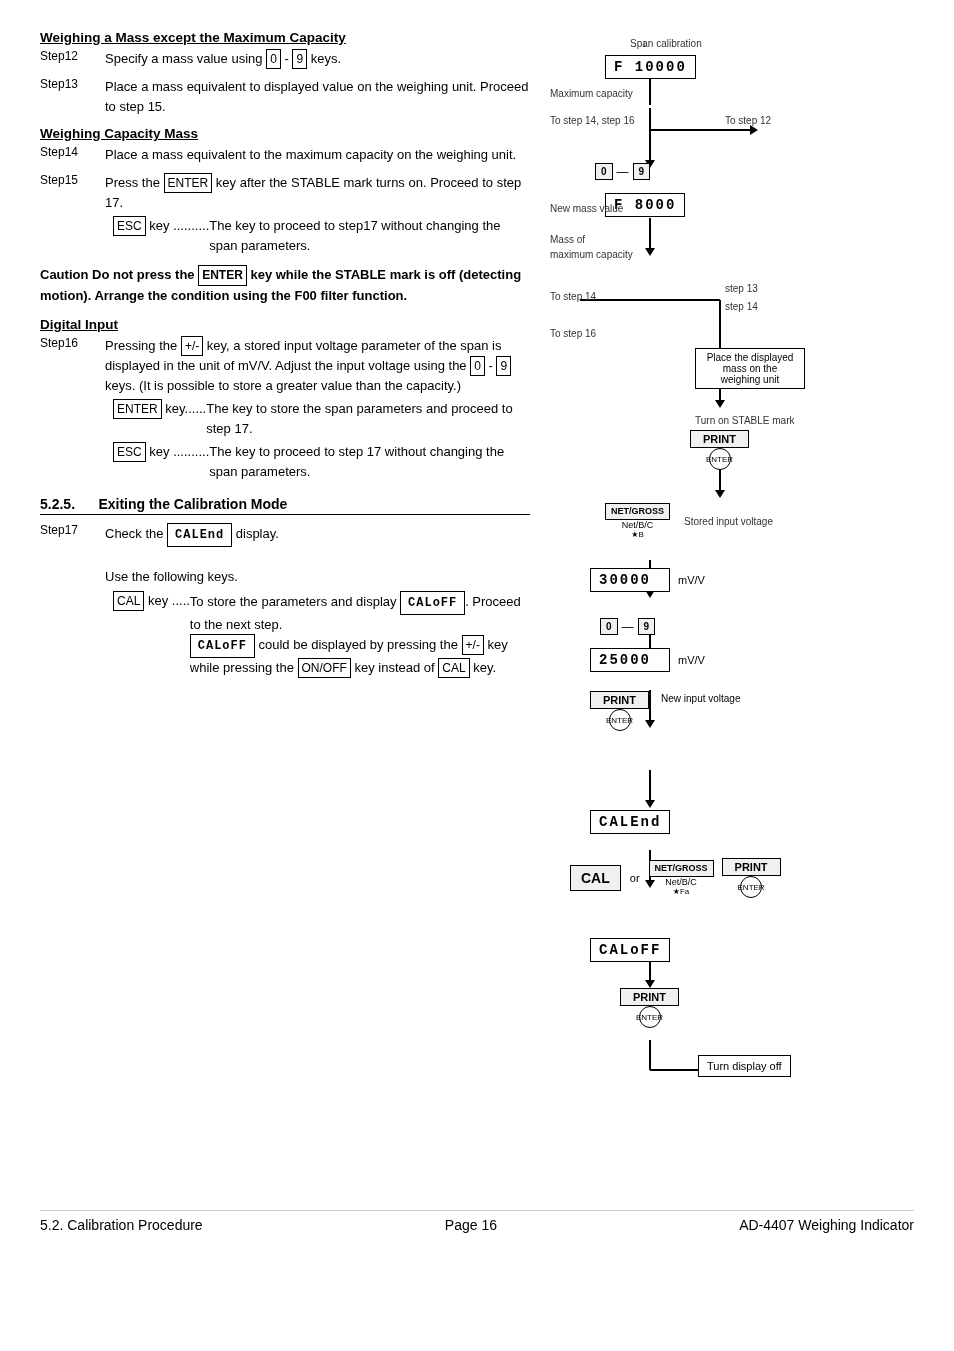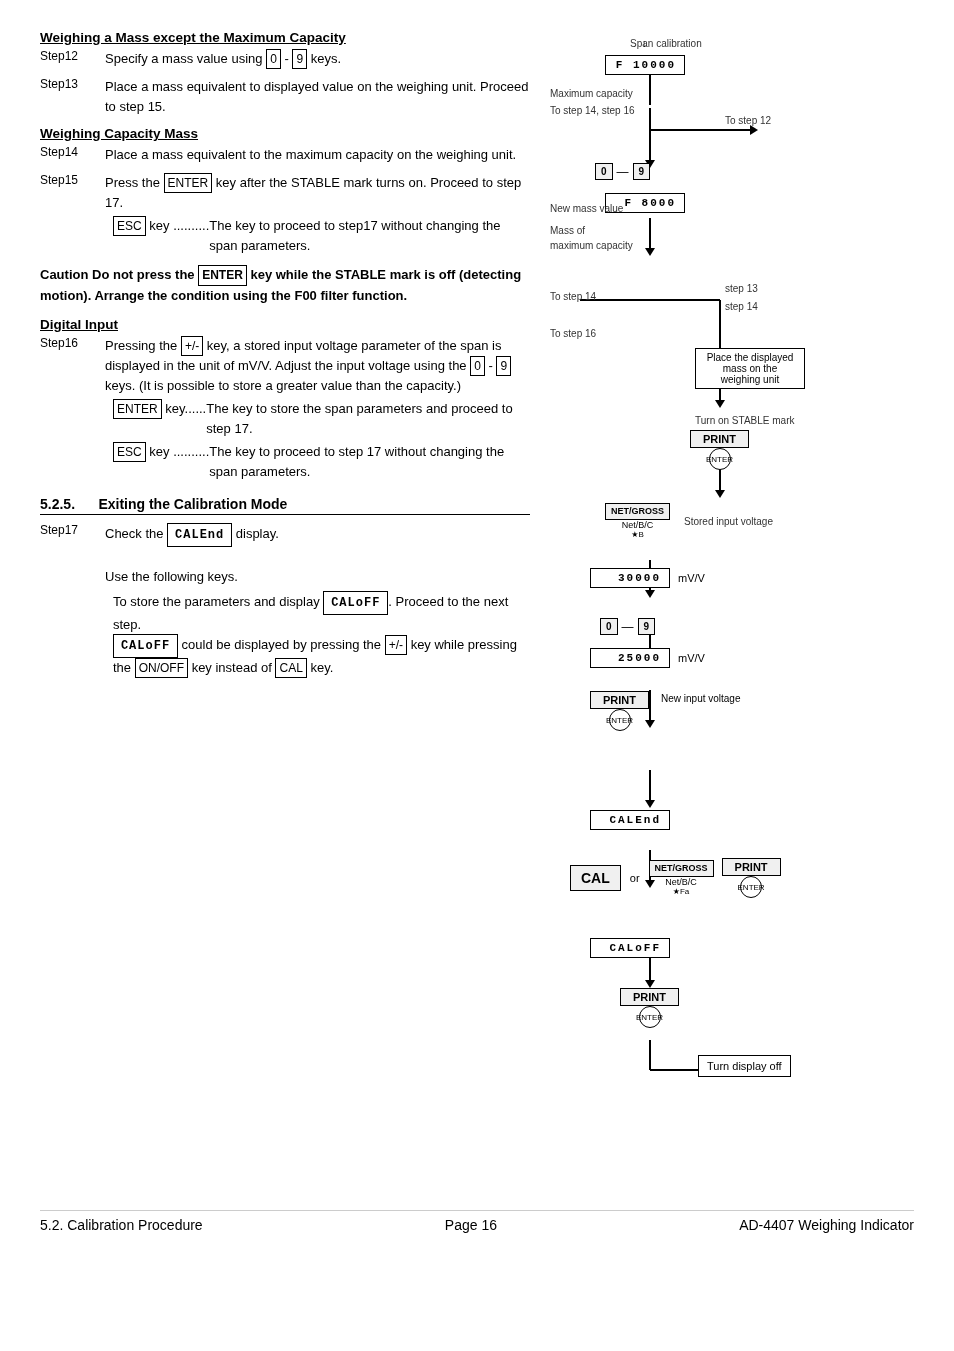--- a/index.html
+++ b/index.html
@@ -90,25 +90,25 @@
       align-items: center;
       margin-top: 30px;
       font-size: 14px;
       border-top: 1px solid #ccc;
       padding-top: 6px;
     }
     .diag-display {
       border: 1.5px solid #000;
       padding: 3px 8px;
       font-family: 'Courier New', monospace;
-      font-size: 11px;
+      font-size: 14px;
       font-weight: bold;
       display: inline-block;
       min-width: 80px;
-      text-align: right;
+      text-align: left;
       letter-spacing: 2px;
       background: #fff;
     }
     .diag-display-sm {
       border: 1.5px solid #000;
       padding: 2px 6px;
       font-family: 'Courier New', monospace;
       font-size: 12px;
       font-weight: bold;
       display: inline-block;
@@ -270,20 +270,21 @@
       </div>
 
       <div class="step-row">
         <div class="step-label">Step17</div>
         <div class="step-content">
           <p>
             Check the <span class="diag-display-sm">CALEnd</span> display.
           </p>
           <p style="margin-top:20px;">Use the following keys.</p>
           <div class="sub-step" style="margin-top:4px;">
+            <div class="sub-label"><span class="boxed">CAL</span> key .....</div>
             <div class="sub-content">
               To store the parameters and display <span class="diag-display-sm">CALoFF</span>. Proceed to the next step.<br>
               <span class="diag-display-sm">CALoFF</span> could be displayed by pressing the <span class="boxed">+/-</span> key while pressing the <span class="boxed">ON/OFF</span> key instead of <span class="boxed">CAL</span> key.
             </div>
           </div>
         </div>
       </div>
 
     </div>
 
@@ -345,21 +346,21 @@
         </div>
 
         <div class="diag-item" style="top:25px; left:55px;">
           <div class="diag-display">F 10000</div>
         </div>
 
         <div class="diag-item" style="top:55px; left:0px;">
           <span class="small-label">Maximum capacity</span>
         </div>
 
-        <div class="diag-item" style="top:72px; left:0px;">
+        <div class="diag-item" style="top:82px; left:0px;">
           <span class="small-label">To step 14, step 16</span>
         </div>
 
         <div class="diag-item" style="top:82px; left:175px;">
           <span class="small-label">To step 12</span>
         </div>
 
         <div class="diag-item" style="top:130px; left:45px;">
           <div class="diag-row">
             <div class="diag-button-sm">0</div>
@@ -369,21 +370,21 @@
         </div>
 
         <div class="diag-item" style="top:163px; left:55px;">
           <div class="diag-display">F 8000</div>
         </div>
 
         <div class="diag-item" style="top:170px; left:0px;">
           <span class="small-label">New mass value</span>
         </div>
 
-        <div class="diag-item" style="top:192px; left:0px;">
+        <div class="diag-item" style="top:201px; left:0px;">
           <span class="small-label">Mass of<br>maximum capacity</span>
         </div>
 
         <div class="diag-item" style="top:250px; left:175px;">
           <span class="small-label">step 13</span>
         </div>
 
         <div class="diag-item" style="top:268px; left:175px;">
           <span class="small-label">step 14</span>
         </div>

